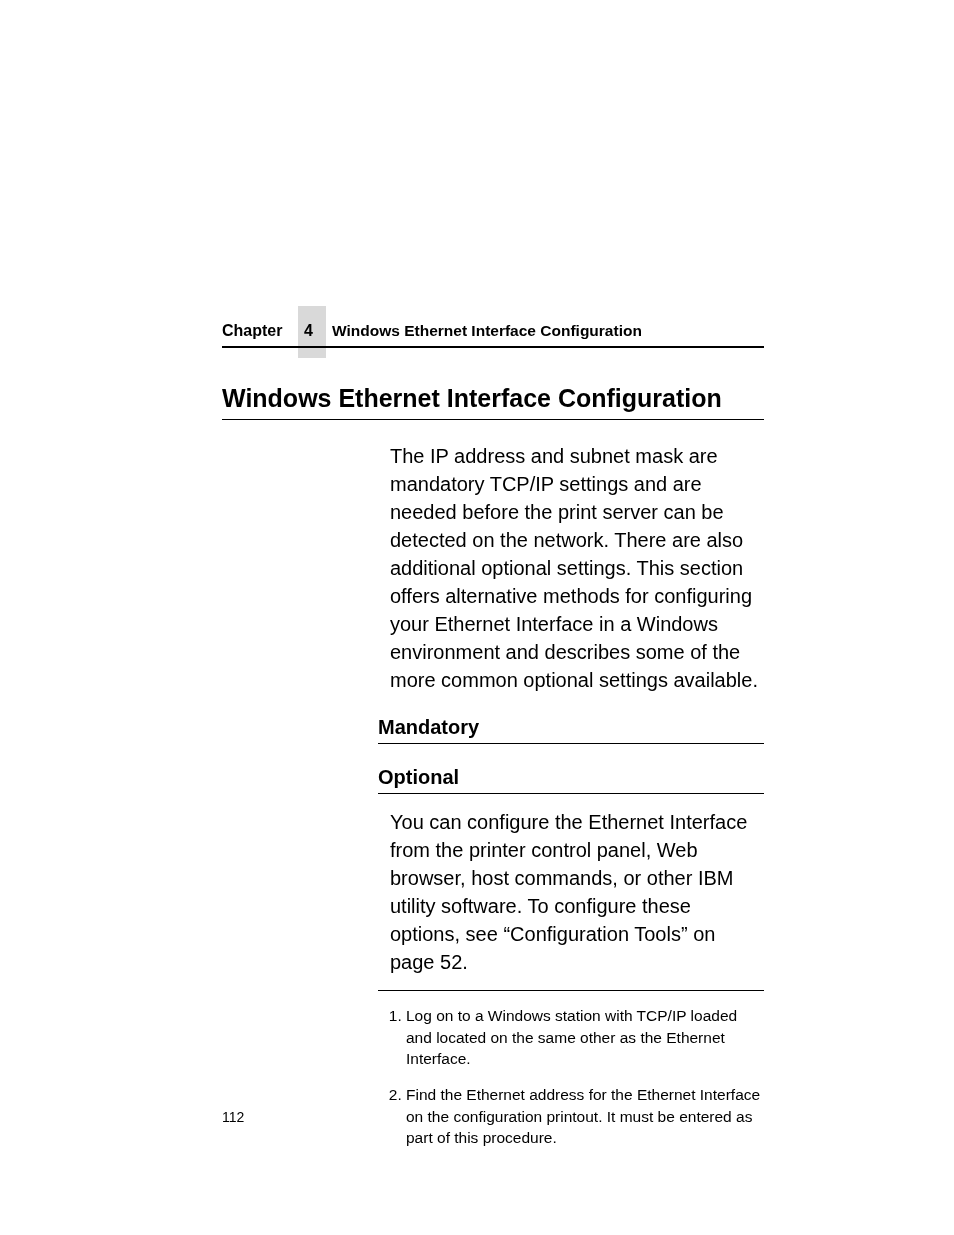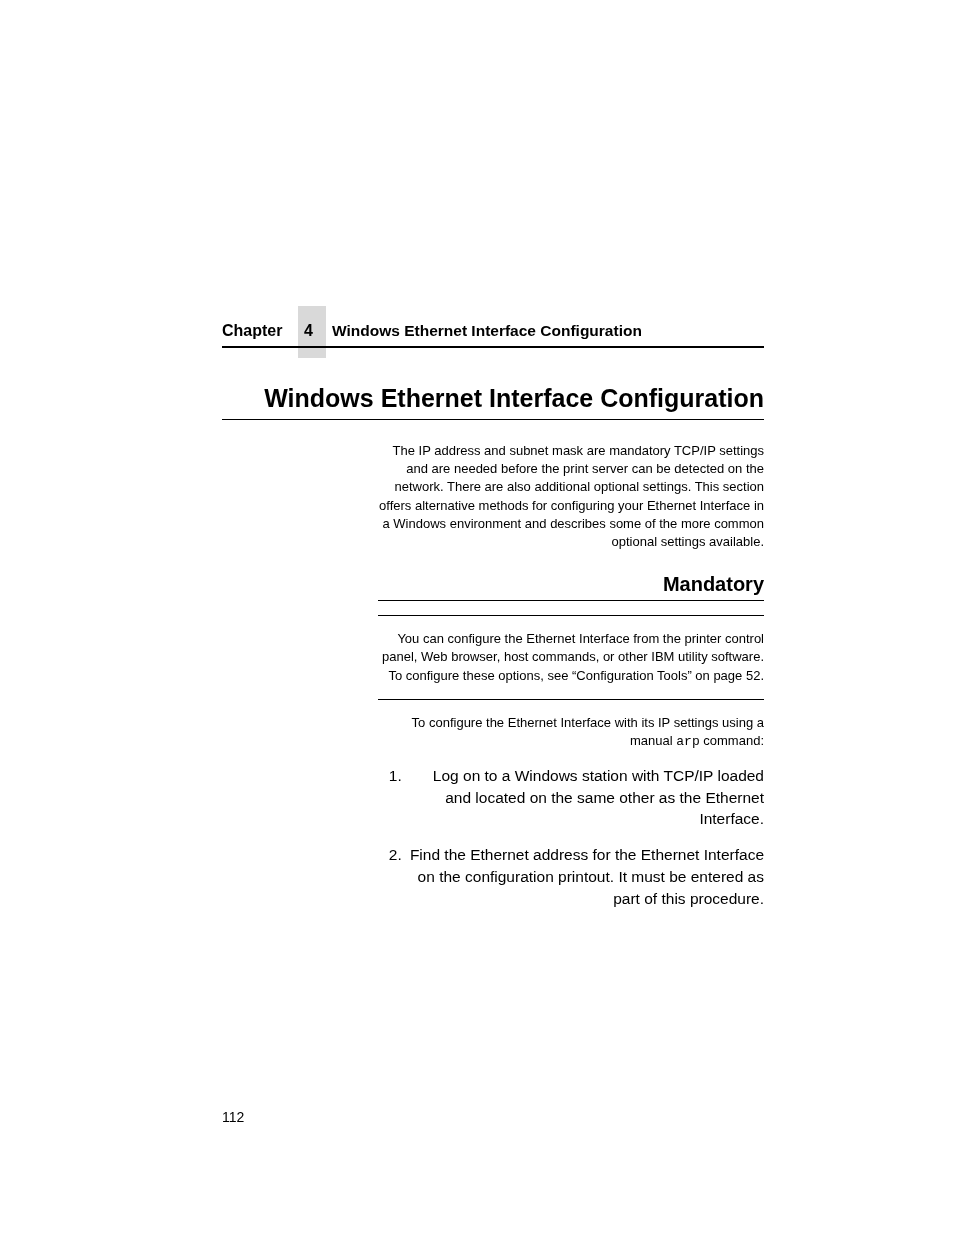--- a/index.html
+++ b/index.html
@@ -11,21 +11,20 @@
     width: 954px;
     height: 1235px;
     position: relative;
   }
   .page {
     box-sizing: border-box;
     padding: 14px;
     width: 954px;
     height: 1235px;
     position: relative;
-    text-align: right;
   }
   .header-band {
     position: absolute;
     top: 306px;
     left: 222px;
     right: 190px;
     height: 52px;
   }
   .gray-box {
     position: absolute;
@@ -83,23 +82,23 @@
     border: none;
     border-bottom: 1px solid #000;
     margin: 0 0 22px 0;
     width: 542px;
   }
   .body-col {
     margin-left: 156px;
     width: 386px;
   }
   p {
-    font-size: 13px;
+    font-size: 20px;
     line-height: 1.4;
-    margin: 0 0 14px 0;
+    margin: 0 0 14px 12px;
   }
   h2.section {
     font-family: Arial, Helvetica, sans-serif;
     font-size: 20px;
     font-weight: bold;
     margin: 22px 0 0 0;
   }
   .section-rule {
     border: none;
     border-bottom: 1px solid #000;
@@ -140,27 +139,25 @@
   <div class="content">
     <h1 class="page-title">Windows Ethernet Interface Configuration</h1>
     <hr class="title-rule">
 
     <div class="body-col">
       <p>The IP address and subnet mask are mandatory TCP/IP settings and are needed before the print server can be detected on the network. There are also additional optional settings. This section offers alternative methods for configuring your Ethernet Interface in a Windows environment and describes some of the more common optional settings available.</p>
 
       <h2 class="section">Mandatory</h2>
       <hr class="section-rule">
 
+      <h2 class="section">Optional</h2>
       <hr class="section-rule">
       <p>You can configure the Ethernet Interface from the printer control panel, Web browser, host commands, or other IBM utility software. To configure these options, see “Configuration Tools” on page 52.</p>
 
       <hr class="section-rule">
-      <p>
-        <span>To configure the Ethernet Interface with its IP settings using a manual </span><span class="mono">arp</span><span> command:</span>
-      </p>
       <ol>
         <li>Log on to a Windows station with TCP/IP loaded and located on the same other as the Ethernet Interface.</li>
         <li>Find the Ethernet address for the Ethernet Interface on the configuration printout. It must be entered as part of this procedure.</li>
       </ol>
     </div>
   </div>
 
   <div class="page-number">112</div>
 </div>
 

